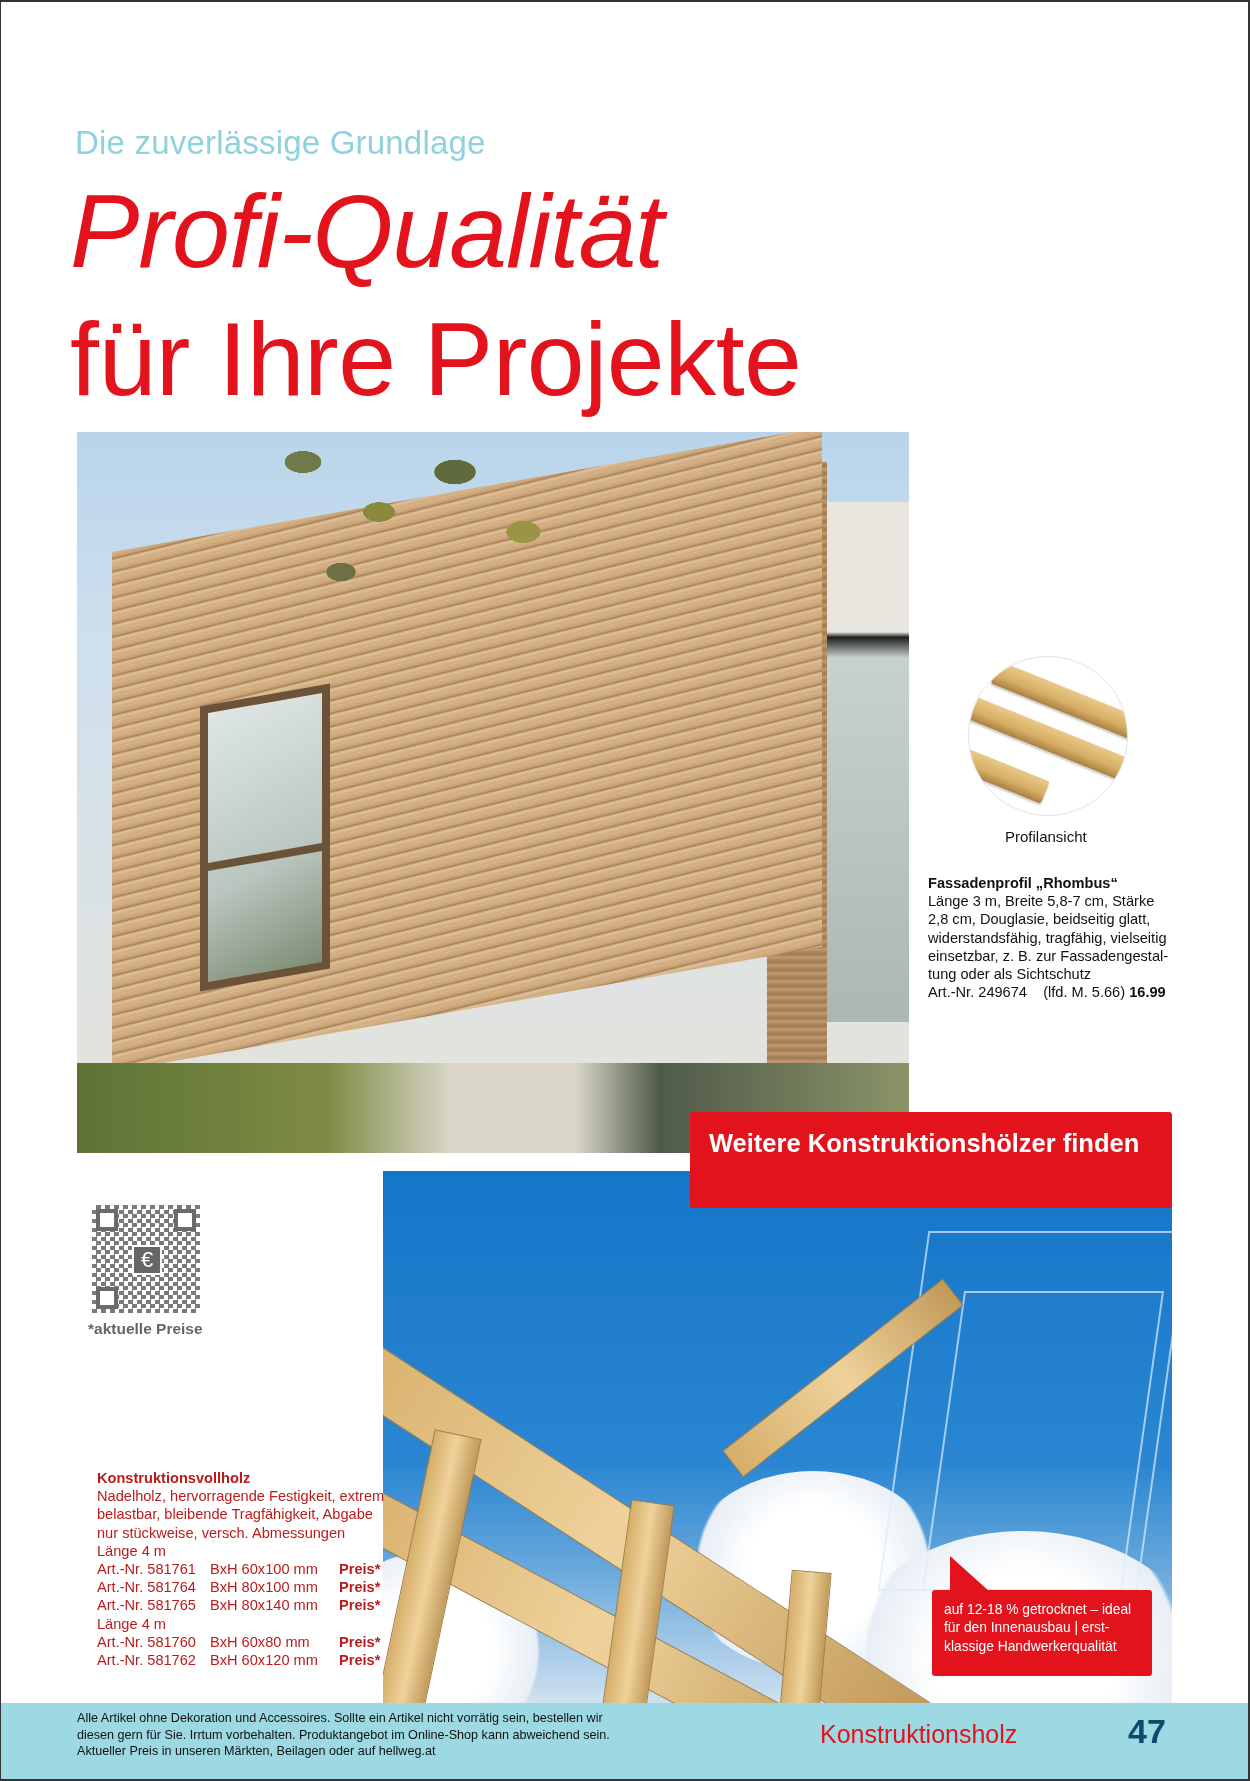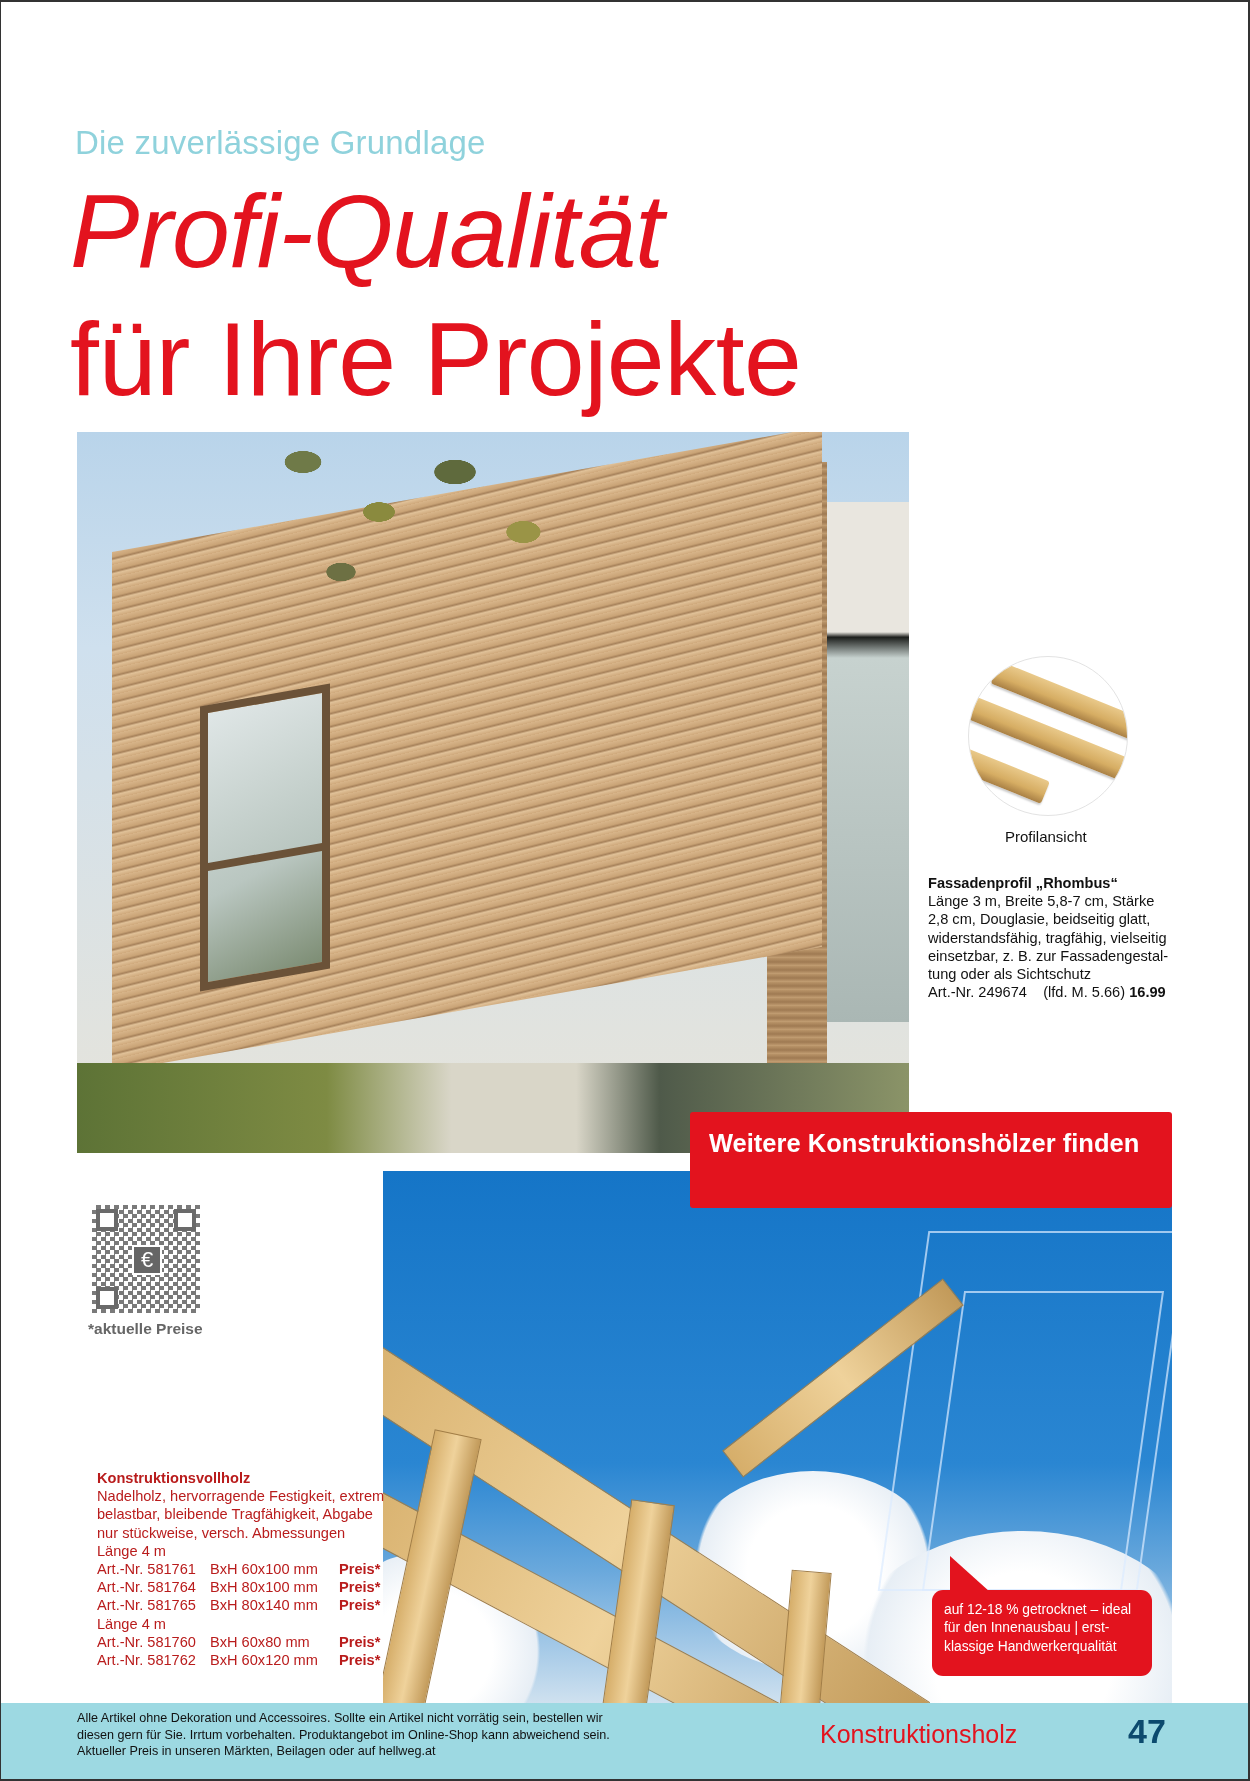--- a/index.html
+++ b/index.html
@@ -48,21 +48,21 @@
     background: linear-gradient(180deg, #1575c7 0%, #2a86d2 55%, #69a8dc 75%, #cfe1ef 100%); }
   .cloud { position: absolute; border-radius: 50%; background: radial-gradient(circle, #ffffff 40%, #e7eef5 70%, rgba(255,255,255,0) 72%); }
   .beam { position: absolute; background: linear-gradient(90deg, #d6ae6a, #efd29b 50%, #c29a5a); border: 1px solid #a27e47; }
   .blueprint { position: absolute; border: 2px solid rgba(220,235,255,0.7); }
 
   
   .banner { position: absolute; left: 690px; top: 1112px; width: 482px; height: 96px; background: #e3131e; border-radius: 3px; padding: 14px 0 16px 19px; z-index: 5; }
   .banner span { display: block; color: #fff; font-weight: 700; font-size: 25.5px; line-height: 34px; white-space: nowrap; }
 
   
-  .callout { position: absolute; left: 932px; top: 1590px; width: 220px; height: 86px; background: #e3131e; border-radius: 11px; padding: 11px 0 0 12px; z-index: 5; }
+  .callout { position: absolute; left: 932px; top: 1590px; width: 220px; height: 86px; background: #e3131e; border-radius: 3px; padding: 11px 0 0 12px; z-index: 5; }
   .callout::before { content: ""; position: absolute; left: 18px; top: -34px; width: 0; height: 0; border-left: 0 solid transparent; border-right: 40px solid transparent; border-bottom: 36px solid #e3131e; }
   .callout span { display: block; color: #fff; font-size: 13.8px; line-height: 18.4px; white-space: nowrap; }
 
   
   .qr { position: absolute; left: 92px; top: 1205px; width: 108px; height: 108px;
     background:
       linear-gradient(#fff,#fff) 8px 8px/14px 14px no-repeat,
       linear-gradient(#6a6a6a,#6a6a6a) 4px 4px/22px 22px no-repeat,
       linear-gradient(#fff,#fff) 86px 8px/14px 14px no-repeat,
       linear-gradient(#6a6a6a,#6a6a6a) 82px 4px/22px 22px no-repeat,

